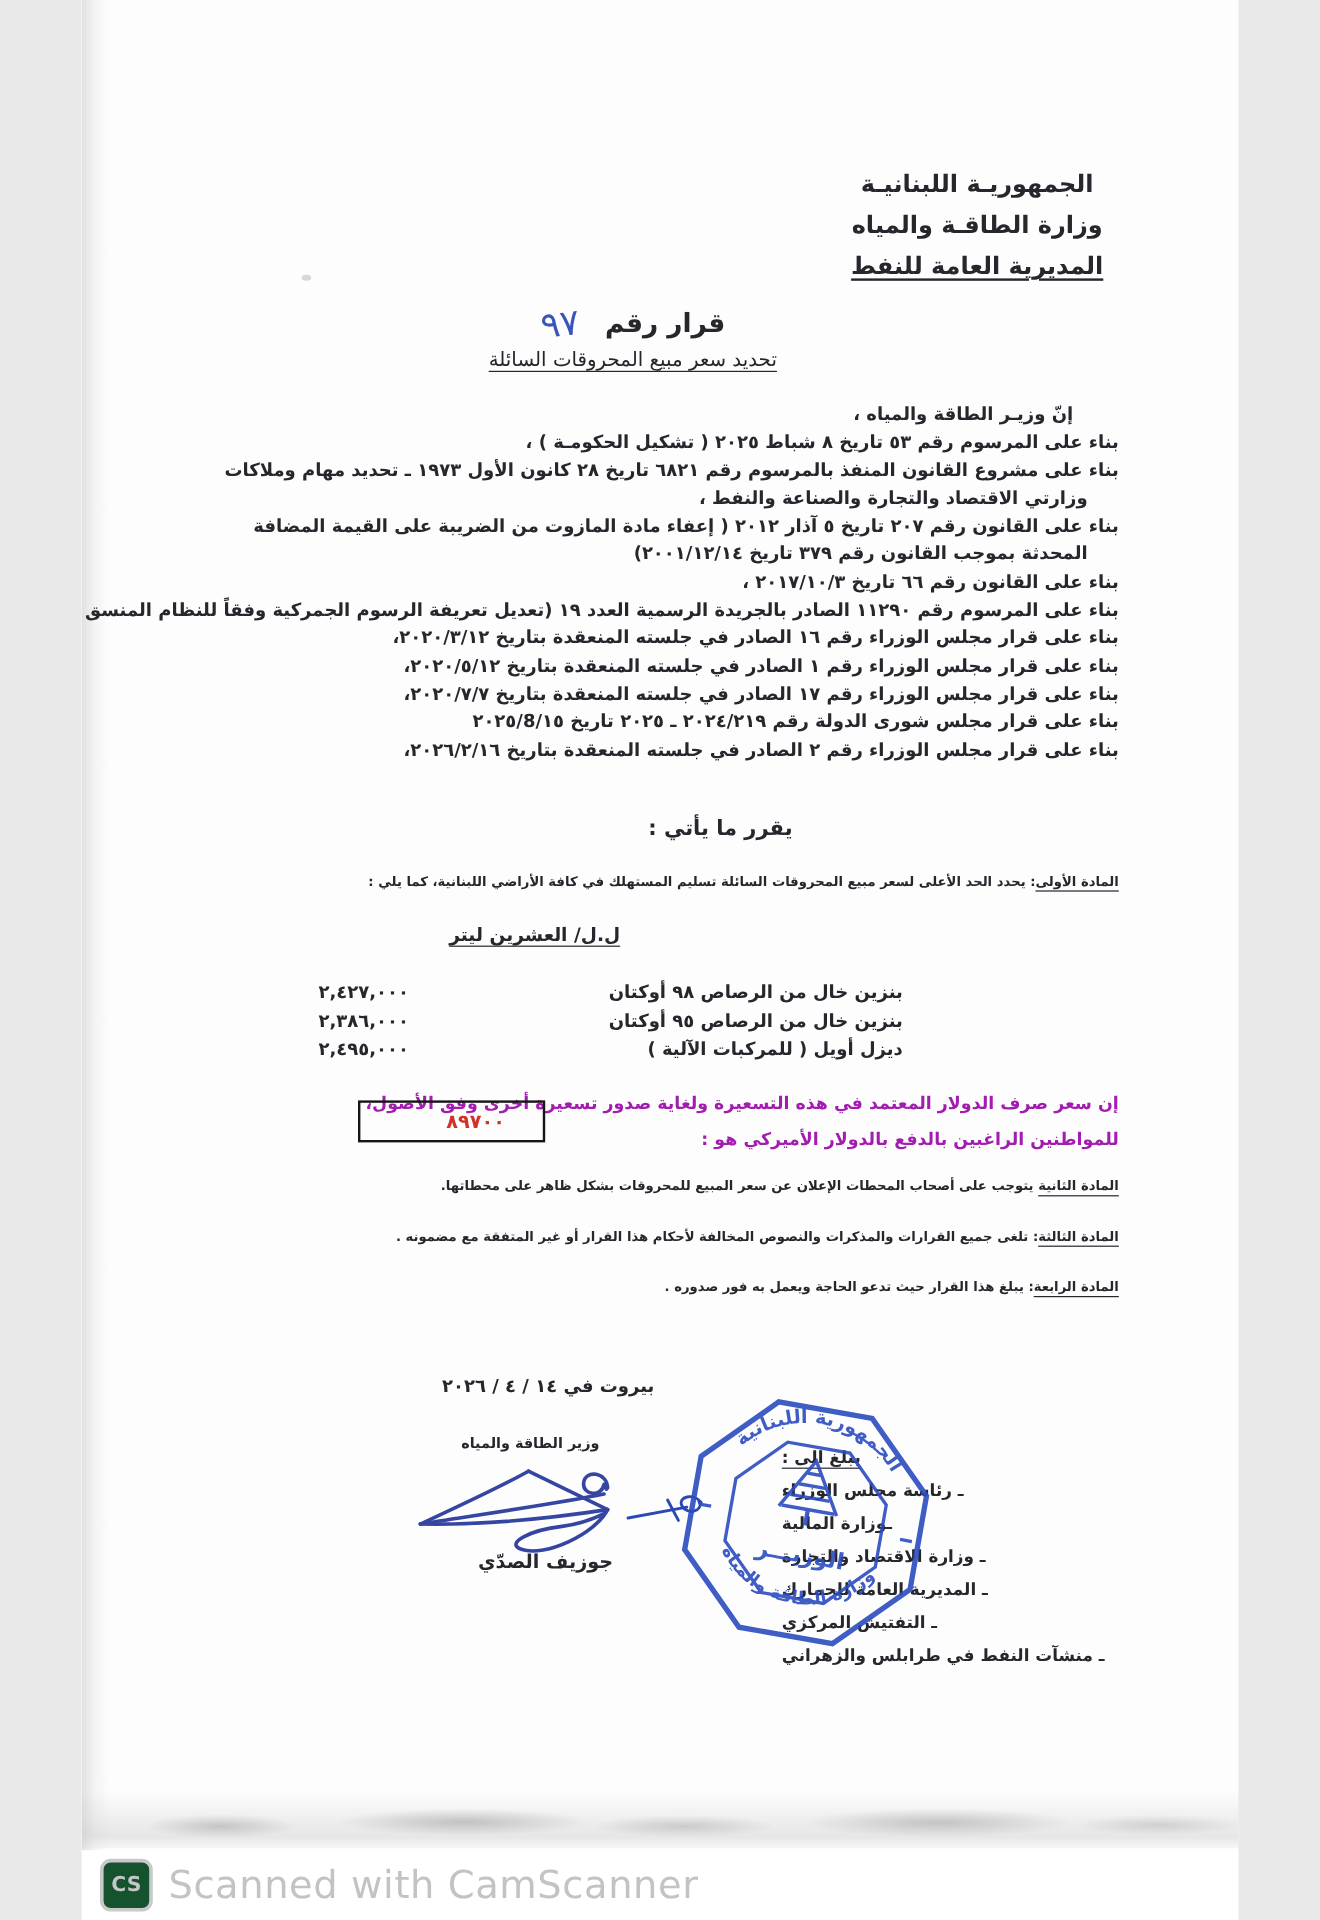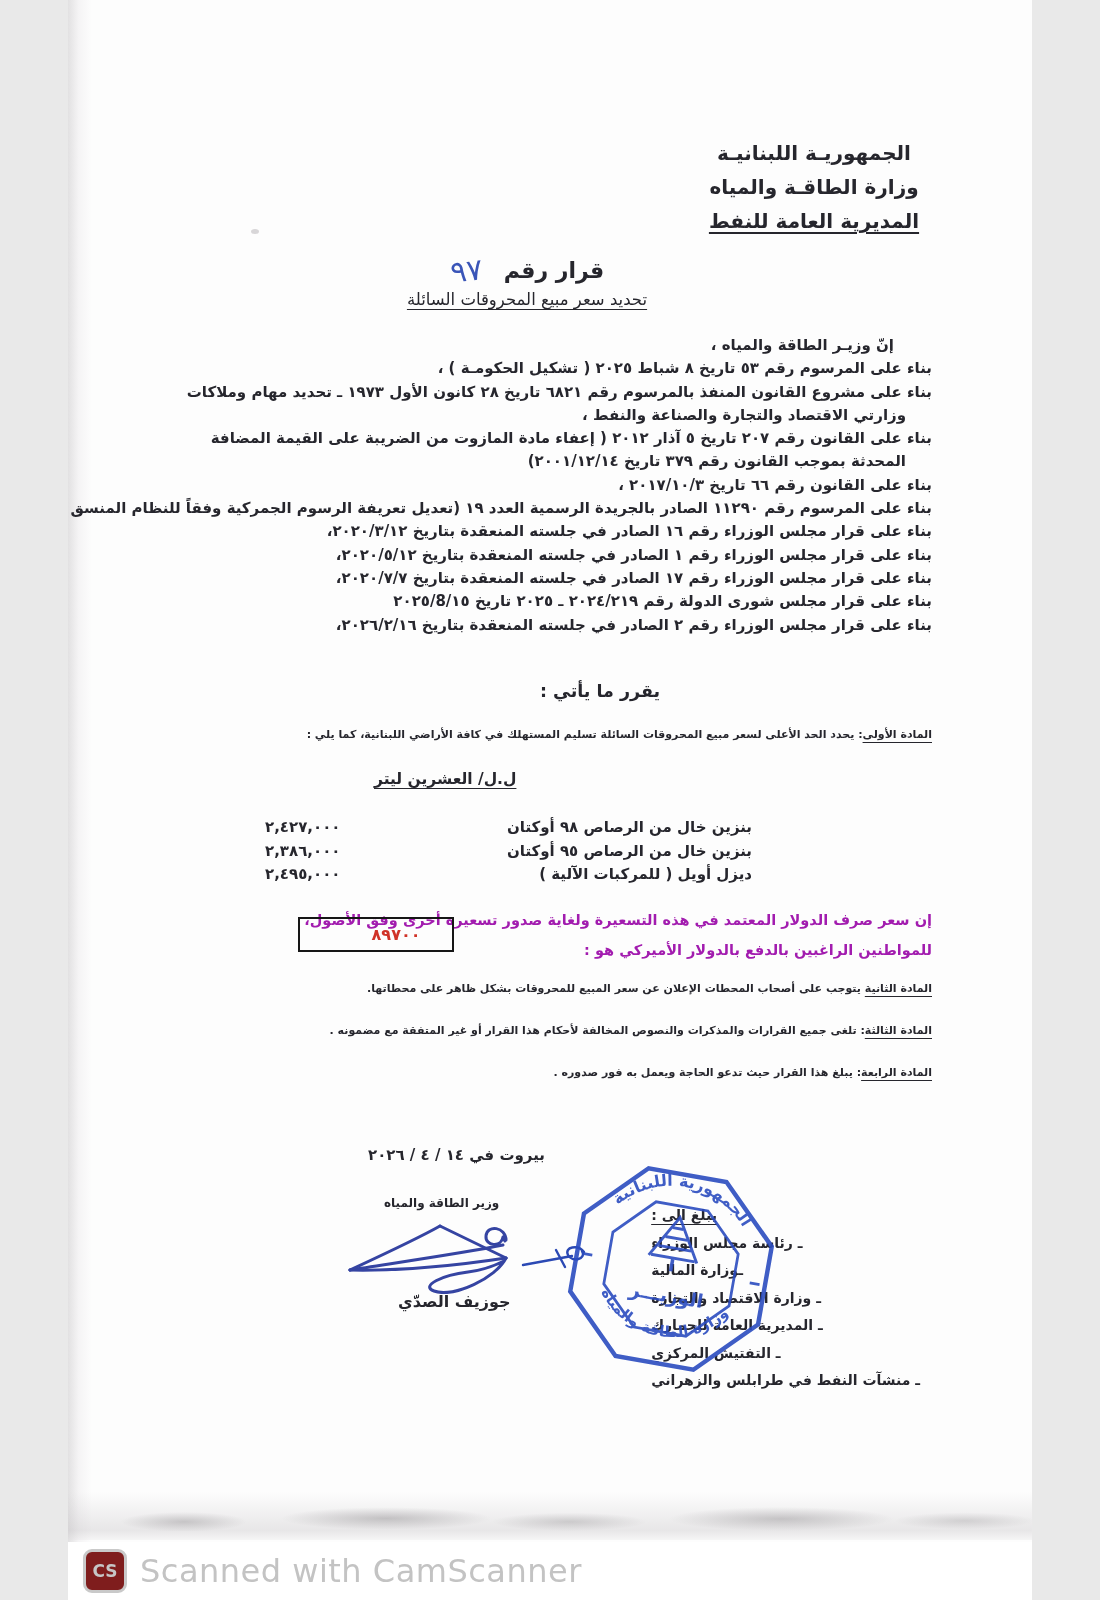--- a/index.html
+++ b/index.html
@@ -79,21 +79,21 @@
       radial-gradient(110px 13px at 52% 62%, rgba(110,106,110,.26), transparent 70%),
       radial-gradient(160px 17px at 74% 56%, rgba(110,106,110,.32), transparent 70%),
       radial-gradient(100px 12px at 93% 60%, rgba(110,106,110,.22), transparent 70%),
       linear-gradient(180deg, rgba(200,197,200,0), rgba(196,193,196,.38) 80%, rgba(225,223,225,.25));
   }
   .footer { position:absolute; left:0; right:0; bottom:0; height:58px;
             background:#fff; display:flex; align-items:center; gap:13px;
             padding:0 0 0 15px; direction:ltr; }
   .cs-badge { width:38px; height:38px; border:3px solid #c9c9c9; border-radius:9px;
               color:#c6c6c6; font-size:17px; font-weight:700; display:flex;
-              align-items:center; justify-content:center; background:#7f1d1d; }
+              align-items:center; justify-content:center; background:#14532d; }
   .cs-text { color:#c3c3c3; font-size:32px; font-weight:400; letter-spacing:.5px; }
 </style>
 </head>
 <body>
 
 <div class="page">
   <div class="page-edge"></div>
   <div class="dot-artifact"></div>
 
   <div class="hdr">

